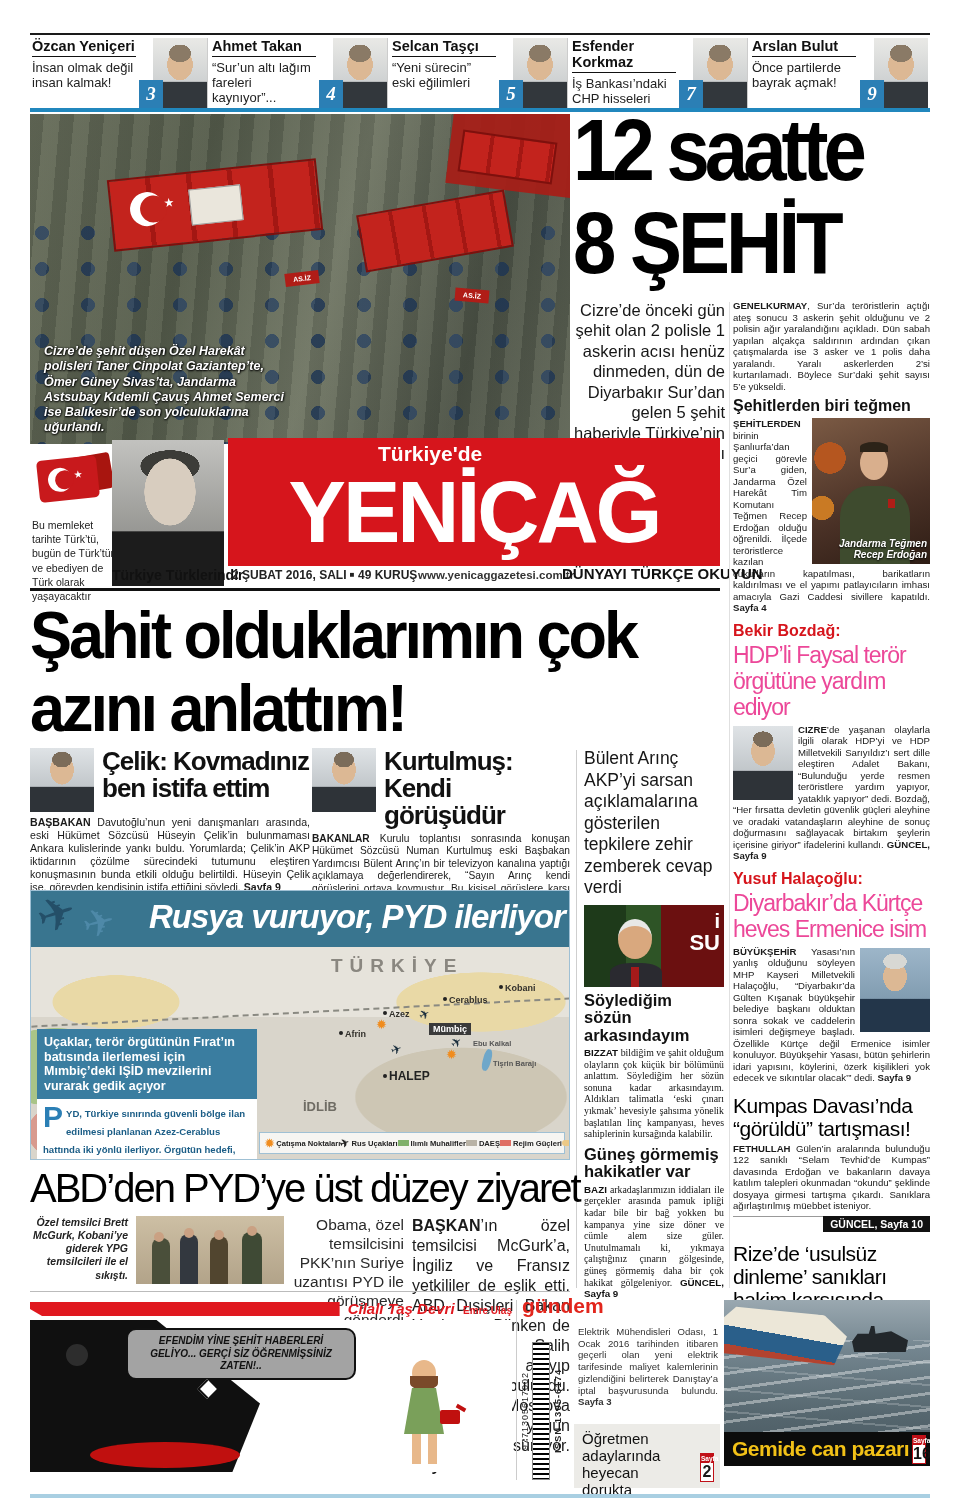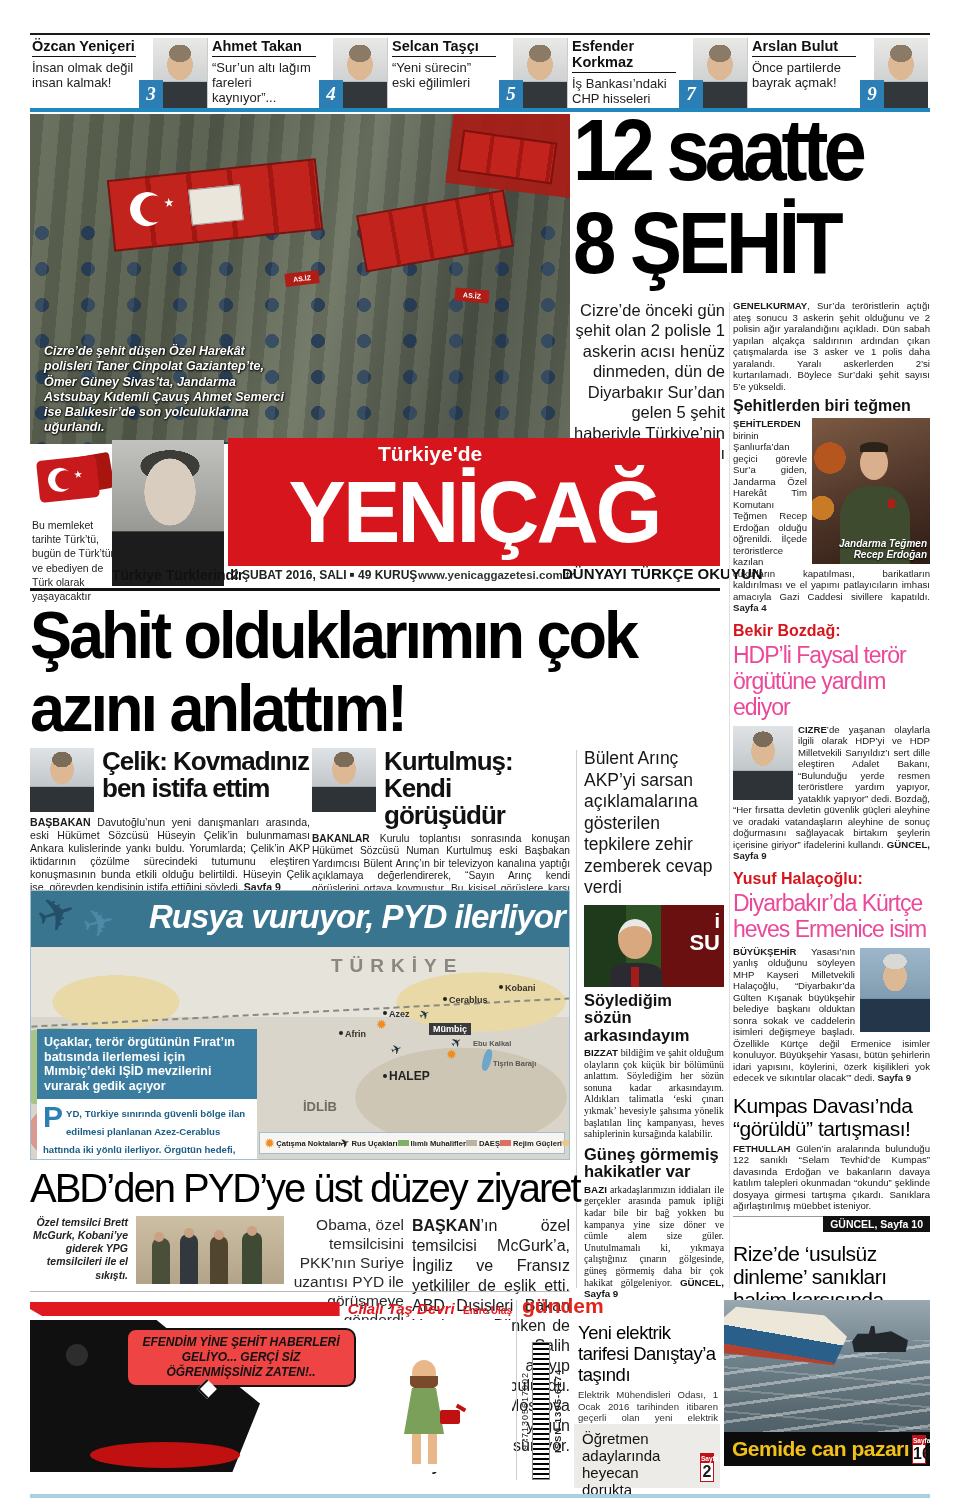--- a/index.html
+++ b/index.html
@@ -313,21 +313,21 @@
     <div style="width:340px;height:14px;background:#e0181f;clip-path:polygon(0 0,100% 0,100% 100%,12px 100%,0 50%);"></div>
     <div style="margin-left:8px;white-space:nowrap;">
       <span style="color:#e0181f;font-weight:bold;font-style:italic;font-size:15px;">Cilalı Taş Devri</span>
       <span style="color:#e0181f;font-size:10px;font-weight:bold;margin-left:4px;">Emre Ulaş</span>
     </div>
   </div>
   <div style="position:relative;height:152px;margin-top:2px;background:#fff;overflow:hidden;">
     <div class="abs" style="left:0;top:0;width:230px;height:152px;background:#101010;clip-path:polygon(0 0,55% 0,100% 55%,88% 100%,0 100%);"></div>
     <div class="abs" style="left:36px;top:24px;width:22px;height:22px;border-radius:50%;background:#fff;opacity:.12;"></div>
     <div class="abs" style="left:60px;bottom:4px;width:150px;height:26px;border-radius:50%;background:#c0100f;"></div>
-    <div class="abs" style="left:96px;top:8px;width:230px;padding:5px 8px;border:2px solid #111;border-radius:10px;background:#ef4444;font-size:12px;line-height:1.25;font-weight:bold;font-style:italic;text-align:center;">EFENDİM YİNE ŞEHİT HABERLERİ GELİYO... GERÇİ SİZ ÖĞRENMİŞSİNİZ ZATEN!..</div>
+    <div class="abs" style="left:96px;top:8px;width:230px;padding:5px 8px;border:2px solid #111;border-radius:10px;background:#a3a3a3;font-size:10px;line-height:1.25;font-weight:bold;font-style:italic;text-align:center;">EFENDİM YİNE ŞEHİT HABERLERİ GELİYO... GERÇİ SİZ ÖĞRENMİŞSİNİZ ZATEN!..</div>
     <div class="abs" style="left:170px;top:62px;width:14px;height:14px;background:#fff;border-left:2px solid #111;border-bottom:2px solid #111;transform:rotate(45deg);"></div>
     <div class="abs" style="left:360px;top:40px;width:70px;height:110px;">
       <div class="abs" style="left:22px;top:0;width:24px;height:26px;border-radius:50%;background:#e8b88a;"></div>
       <div class="abs" style="left:20px;top:16px;width:28px;height:14px;border-radius:0 0 50% 50%;background:#7a4a2a;"></div>
       <div class="abs" style="left:14px;top:28px;width:40px;height:46px;background:#7aa05a;clip-path:polygon(20% 0,80% 0,100% 100%,0 100%);"></div>
       <div class="abs" style="left:22px;top:74px;width:9px;height:30px;background:#e8b88a;"></div>
       <div class="abs" style="left:38px;top:74px;width:9px;height:30px;background:#e8b88a;"></div>
       <div class="abs" style="left:50px;top:50px;width:20px;height:14px;background:#c0100f;border-radius:2px;"></div>
       <div class="abs" style="left:66px;top:46px;width:10px;height:4px;background:#c0100f;transform:rotate(30deg);"></div>
     </div>
@@ -338,21 +338,20 @@
 
 <div class="abs" style="left:522px;top:1294px;font-size:21px;font-weight:bold;color:#e2251c;">gündem</div>
 
 <div class="abs" style="left:520px;top:1342px;width:48px;height:138px;display:flex;align-items:stretch;gap:2px;">
   <div style="writing-mode:vertical-rl;transform:rotate(180deg);font-size:9px;letter-spacing:1px;color:#222;text-align:center;">9771305617002</div>
   <div style="width:18px;background:repeating-linear-gradient(180deg,#000 0 2px,#fff 2px 5px);border:1px solid #888;"></div>
   <div style="writing-mode:vertical-rl;transform:rotate(180deg);font-size:9.5px;font-weight:bold;letter-spacing:1px;color:#222;text-align:center;">ISSN 1305-6174</div>
 </div>
 
 <div class="abs" style="left:578px;top:1322px;width:140px;">
-  <div style="font-size:18.5px;line-height:21px;font-weight:400;letter-spacing:-0.5px;color:#000;">Yeni elektrik tarifesi Danıştay’a taşındı</div>
   <p style="margin-top:4px;font-size:9.6px;line-height:1.22;color:#333;text-align:justify;"><span>Elektrik Mühendisleri Odası, 1 Ocak 2016 tarihinden itibaren geçerli olan yeni elektrik tarifesinde maliyet kalemlerinin gizlendiğini belirterek Danıştay’a iptal başvurusunda bulundu. </span><span class="pgref">Sayfa 3</span></p>
 </div>
 
 <div class="abs" style="left:574px;top:1424px;width:146px;height:64px;background:#ecebe7;padding:6px 6px 4px 8px;">
   <div style="width:104px;font-size:15px;line-height:17px;font-weight:400;color:#111;">Öğretmen adaylarında heyecan dorukta</div>
   <div class="calendar abs" style="right:6px;bottom:6px;">
     <div class="ctop">Sayfa</div>
     <div class="cnum">2</div>
   </div>
 </div>

